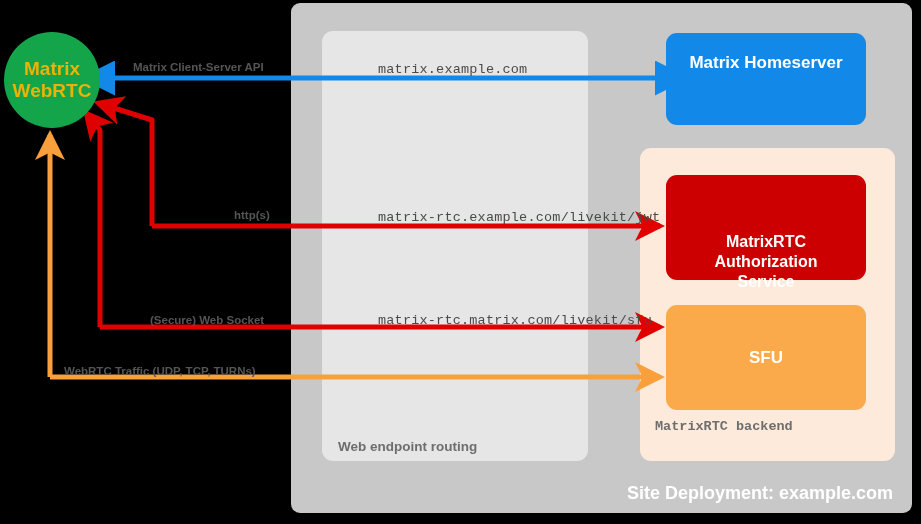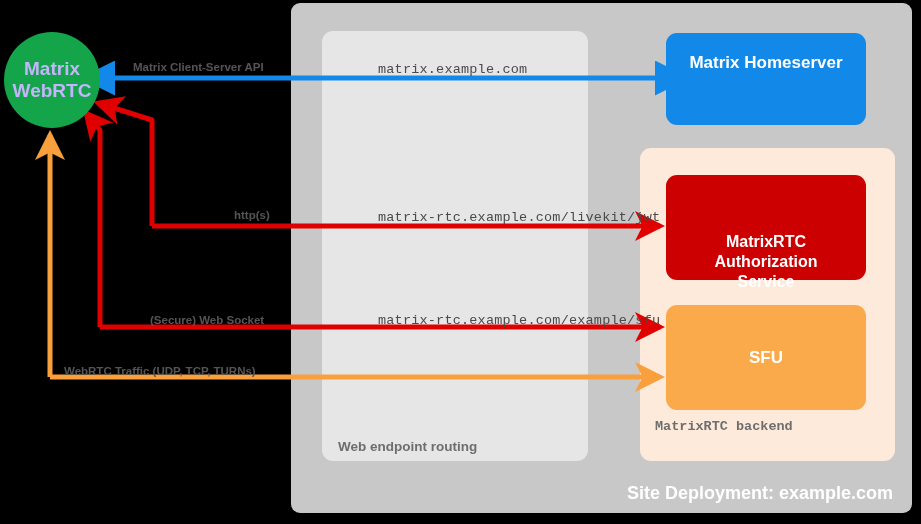--- a/index.html
+++ b/index.html
@@ -63,21 +63,21 @@
     position: absolute;
     font-weight: bold;
     font-size: 18px;
     color: #ffffff;
     white-space: nowrap;
     line-height: 1;
   }
   .circ-text {
     position: absolute;
     text-align: center;
-    color: #c4b5fd;
+    color: #eab308;
     font-weight: bold;
     font-size: 19px;
     line-height: 1.15;
   }
 </style>
 </head>
 <body>
 
 <div id="canvas">
 
@@ -137,21 +137,21 @@
   <div class="edge-lbl" style="left:234px; top:210px;">http(s)</div>
 
   <div class="edge-lbl" style="left:150px; top:315px;">(Secure) Web Socket</div>
 
   <div class="edge-lbl" style="left:64px; top:366px;">WebRTC Traffic (UDP, TCP, TURNs)</div>
 
   <div class="mono" style="left:334px; top:63px;">matrix.example.com</div>
 
   <div class="mono" style="left:334px; top:211px;">matrix-rtc.example.com/livekit/jwt</div>
 
-  <div class="mono" style="left:334px; top:314px;">matrix-rtc.example.com/example/sfu</div>
+  <div class="mono" style="left:334px; top:314px;">matrix-rtc.matrix.com/livekit/sfu</div>
 
   <div class="box-text" style="left:666px; top:17px; width:200px; height:92px; font-size:17px;">Matrix Homeserver</div>
 
   <div class="box-text" style="left:666px; top:175px; width:200px; height:105px; font-size:16px; flex-direction:column; line-height:1.25;margin-top:34px;">
     <span>MatrixRTC</span>
     <span>Authorization</span>
     <span>Service</span>
   </div>
 
   <div class="box-text" style="left:666px; top:305px; width:200px; height:105px; font-size:17px;">SFU</div>

